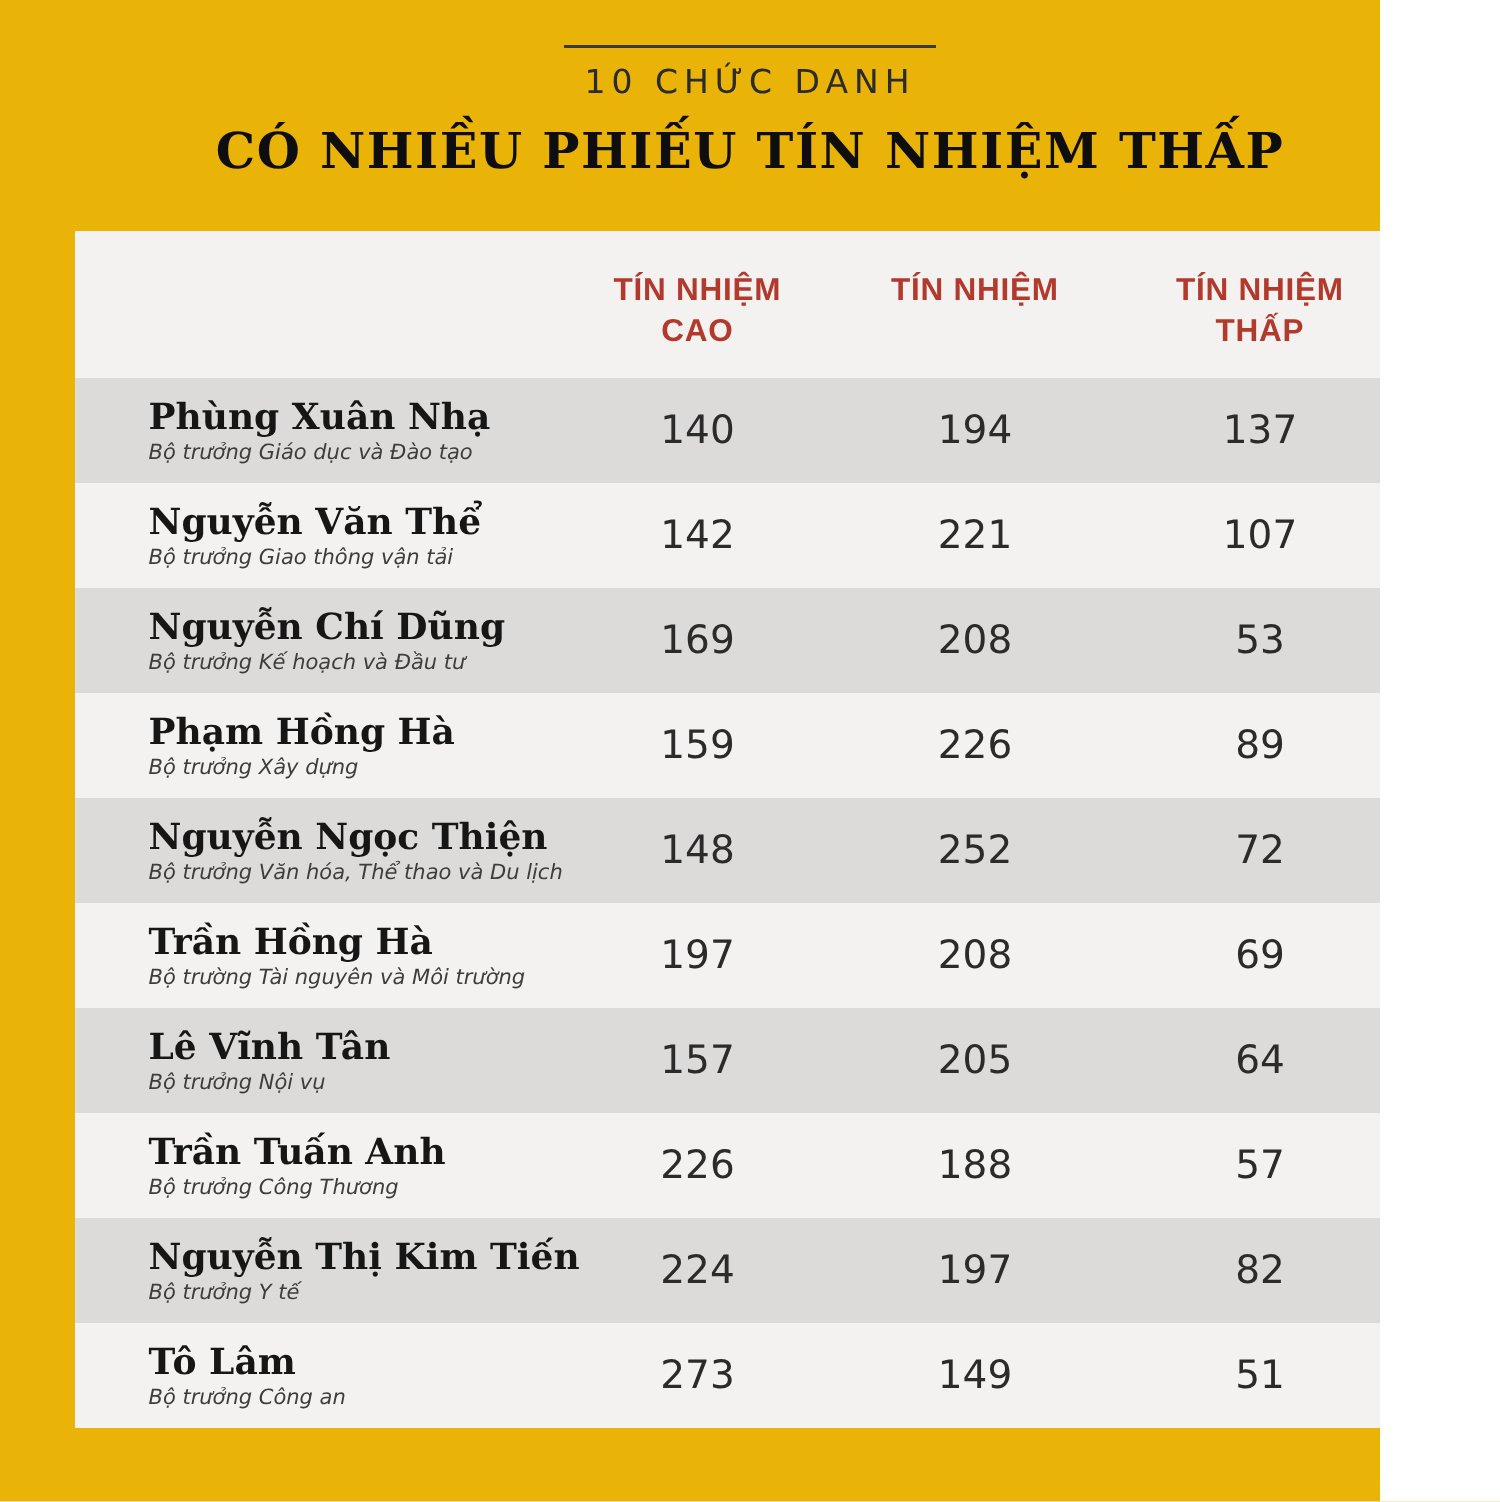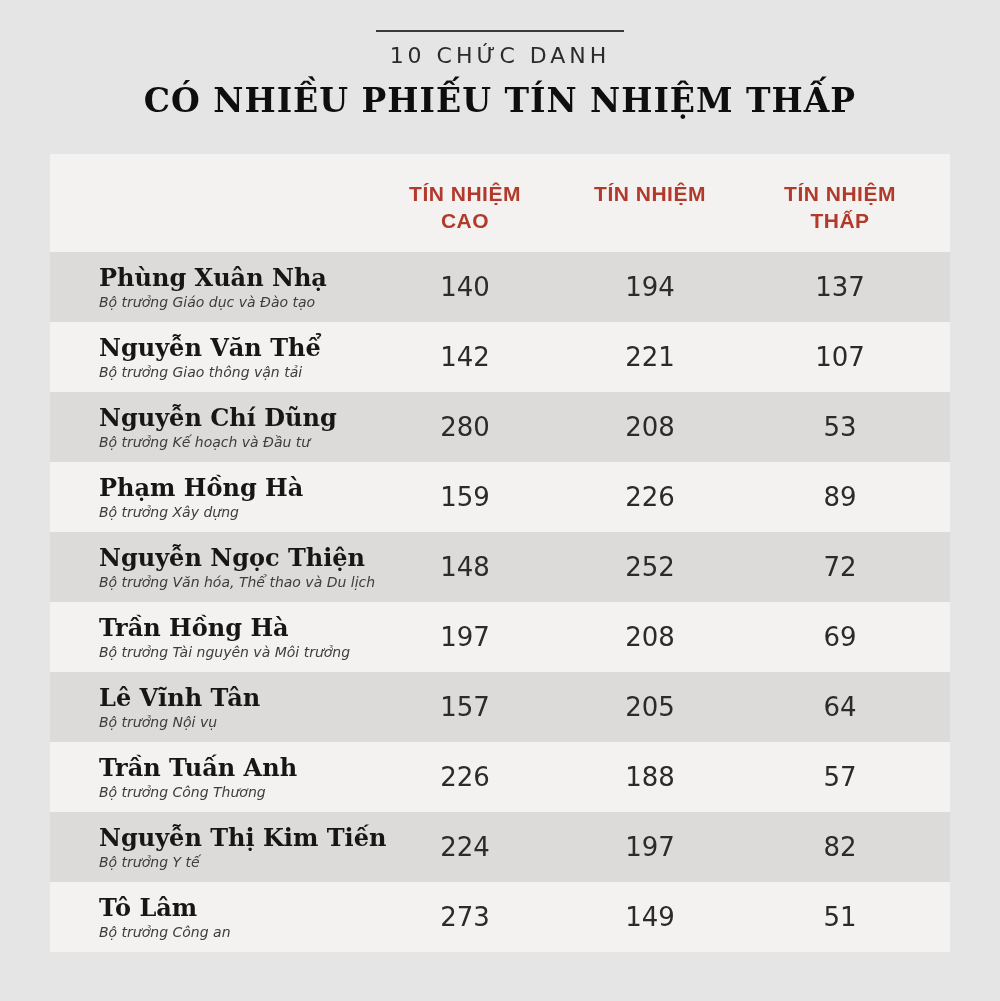--- a/index.html
+++ b/index.html
@@ -1,20 +1,20 @@
 <!DOCTYPE html>
 <html><head>
 <meta charset="utf-8">
 <style>
   * { margin:0; padding:0; box-sizing:border-box; }
   html,body { background:#ffffff; }
   .page {
     position:relative;
-    width:1000px; height:1001px;
-    background:#e5e5e5;
+    width:920px; height:1001px;
+    background:#eab308;
     font-family:"DejaVu Sans", sans-serif;
     overflow:hidden;
   }
   
   .title-block { position:absolute; top:0; left:0; width:1000px; text-align:center; }
   .top-rule {
     width:248px; height:0;
     border-top:2px solid #3a3a3a;
     margin:30px auto 0 auto;
   }
@@ -136,21 +136,21 @@
       <div class="num">142</div>
       <div class="num">221</div>
       <div class="num">107</div>
     </div>
 
     <div class="grid-row row dark">
       <div class="name-cell">
         <div class="person-name">Nguyễn Chí Dũng</div>
         <div class="person-role">Bộ trưởng Kế hoạch và Đầu tư</div>
       </div>
-      <div class="num">280</div>
+      <div class="num">169</div>
       <div class="num">208</div>
       <div class="num">53</div>
     </div>
 
     <div class="grid-row row light">
       <div class="name-cell">
         <div class="person-name">Phạm Hồng Hà</div>
         <div class="person-role">Bộ trưởng Xây dựng</div>
       </div>
       <div class="num">159</div>
@@ -164,21 +164,21 @@
         <div class="person-role">Bộ trưởng Văn hóa, Thể thao và Du lịch</div>
       </div>
       <div class="num">148</div>
       <div class="num">252</div>
       <div class="num">72</div>
     </div>
 
     <div class="grid-row row light">
       <div class="name-cell">
         <div class="person-name">Trần Hồng Hà</div>
-        <div class="person-role">Bộ trưởng Tài nguyên và Môi trưởng</div>
+        <div class="person-role">Bộ trường Tài nguyên và Môi trường</div>
       </div>
       <div class="num">197</div>
       <div class="num">208</div>
       <div class="num">69</div>
     </div>
 
     <div class="grid-row row dark">
       <div class="name-cell">
         <div class="person-name">Lê Vĩnh Tân</div>
         <div class="person-role">Bộ trưởng Nội vụ</div>

